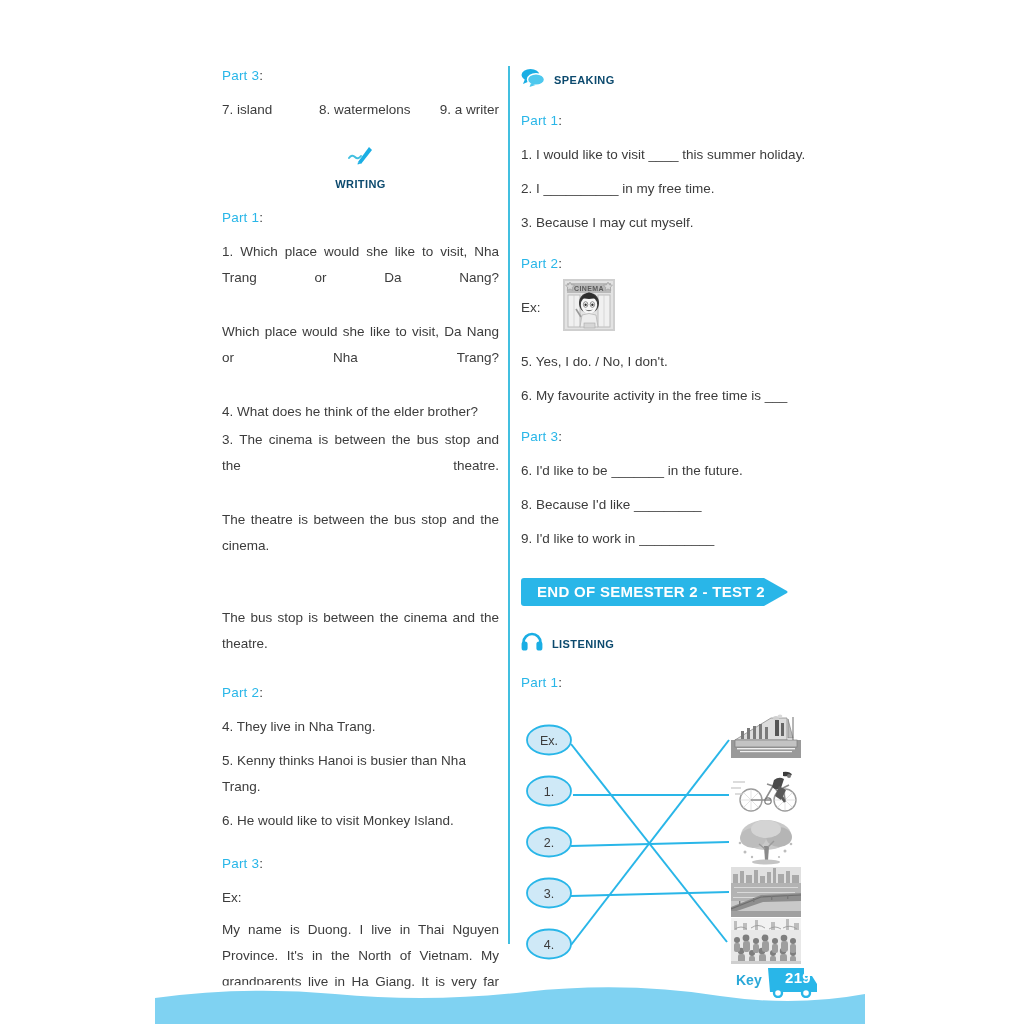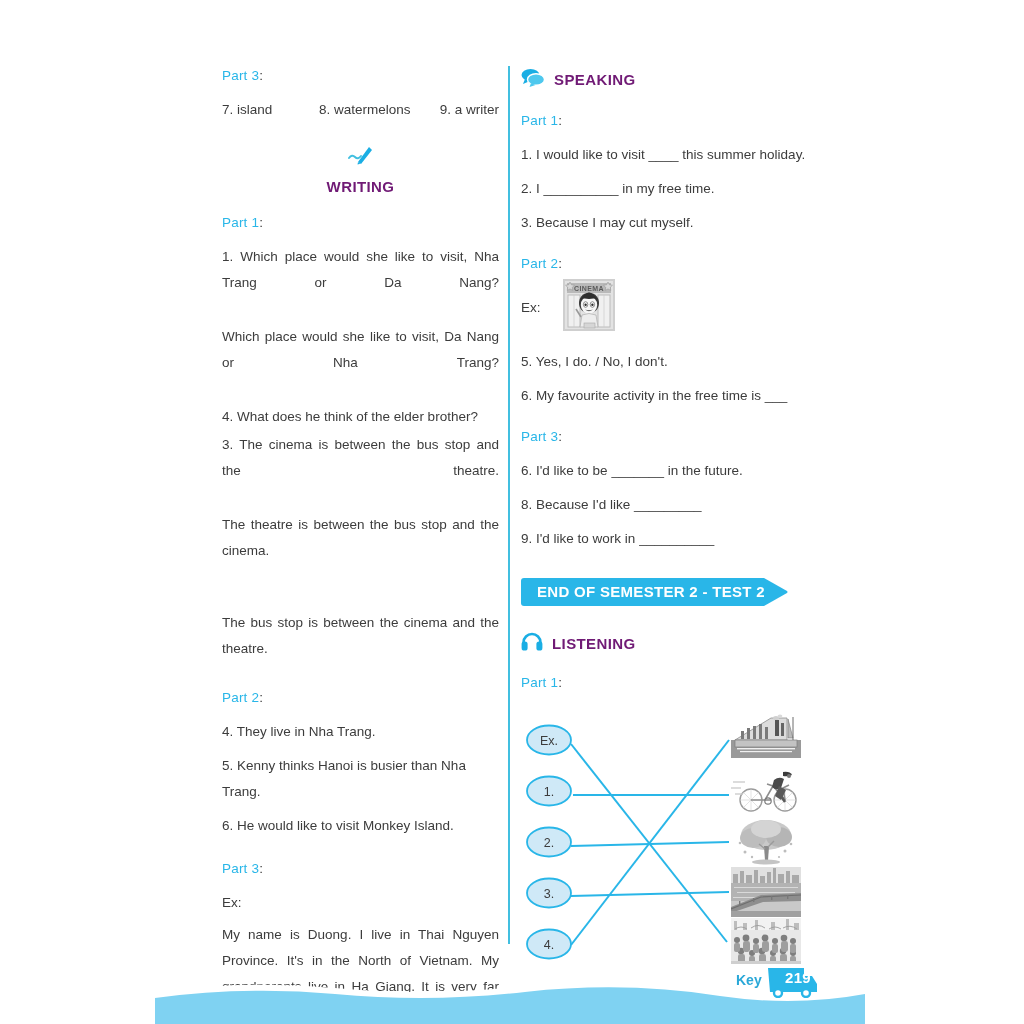--- a/index.html
+++ b/index.html
@@ -80,22 +80,22 @@
   .row-answers .a2 { width: 122px; }
 
   
   .sec-head {
     display: flex;
     align-items: center;
     gap: 9px;
     margin: 0 0 20px 0;
   }
   .sec-head .title {
-    color: #701a75;
-    font-size: 15px;
+    color: #0c4a6e;
+    font-size: 11px;
     font-weight: bold;
     letter-spacing: .4px;
   }
   .sec-icon { display: block; }
 
   
   .banner {
     position: relative;
     height: 28px;
     width: 269px;

